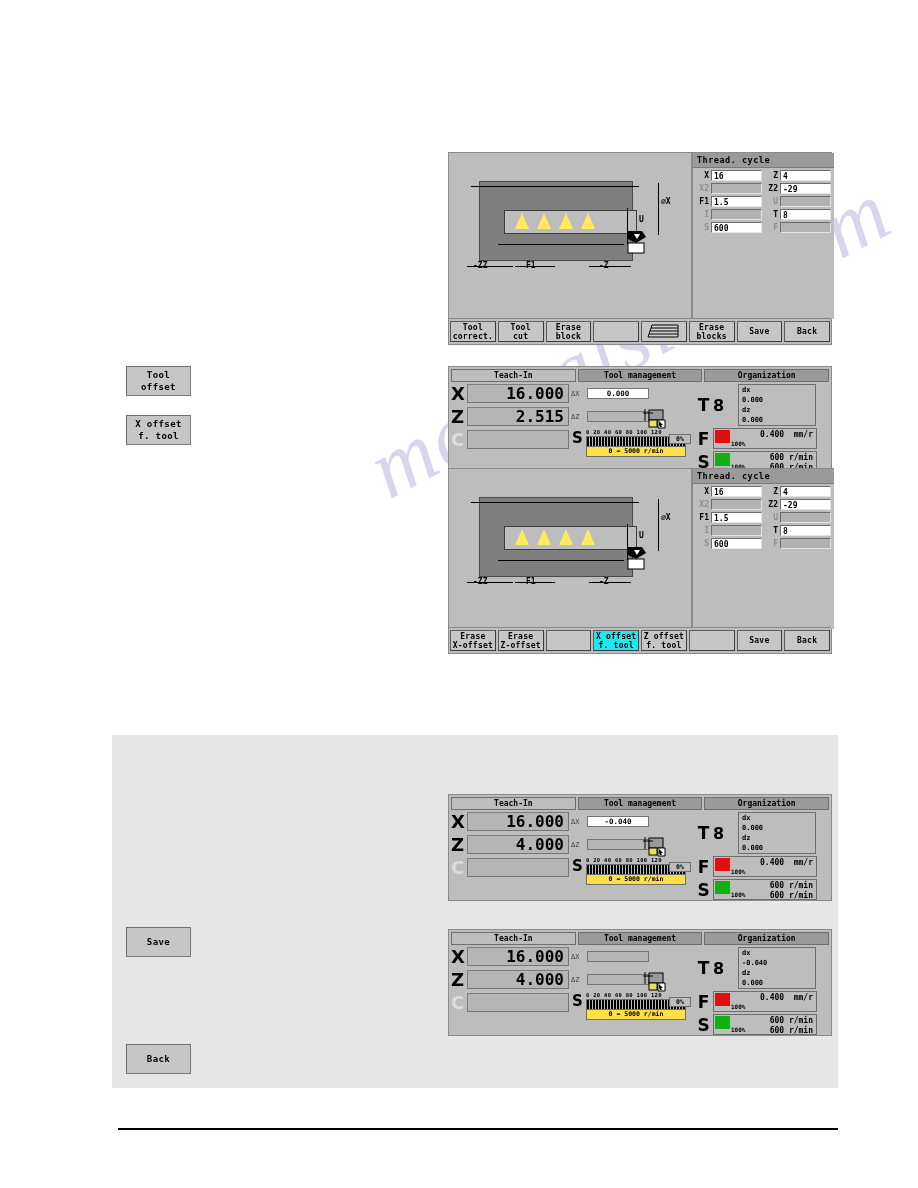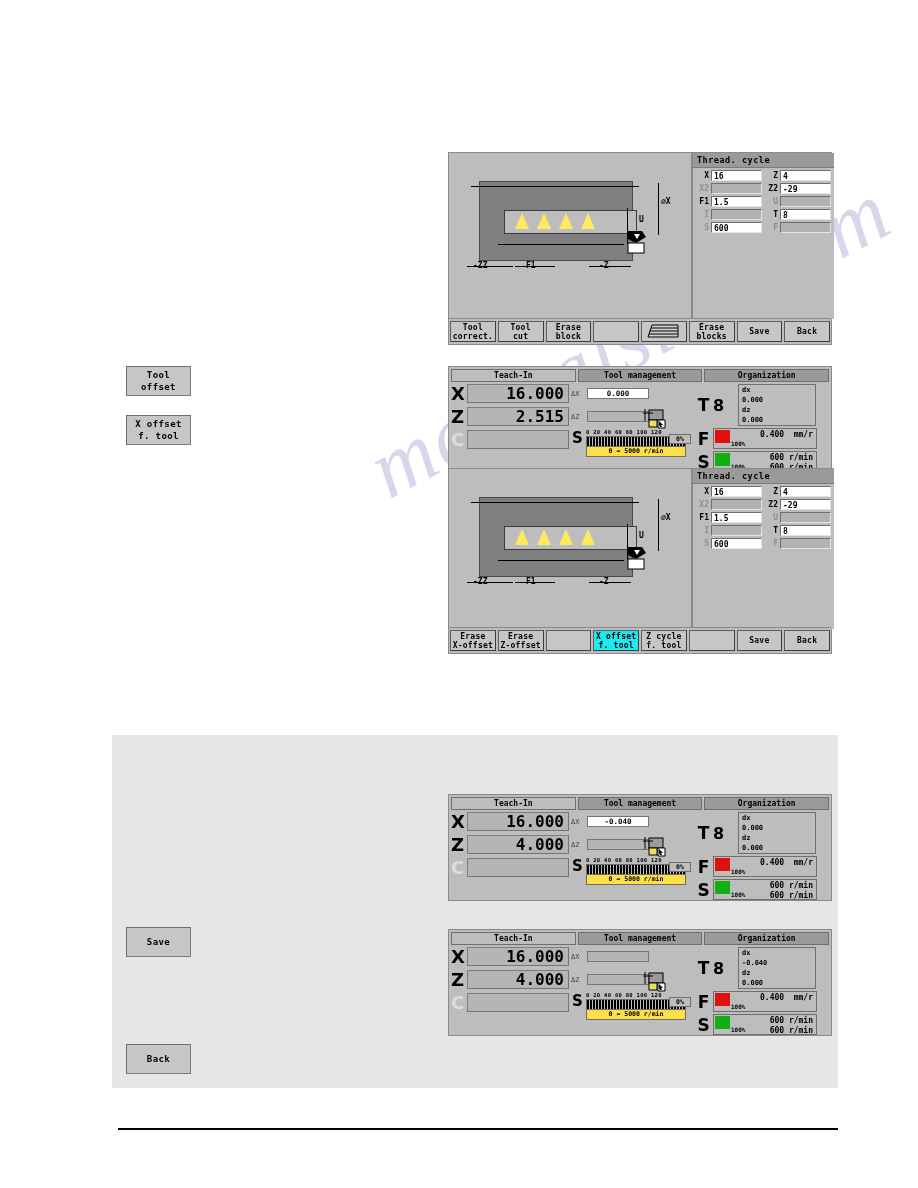--- a/index.html
+++ b/index.html
@@ -429,21 +429,21 @@
     <div class="sk">
       <span>Erase</span>
       <span>Z-offset</span>
     </div>
     <div class="sk empty"></div>
     <div class="sk hl">
       <span>X offset</span>
       <span>f. tool</span>
     </div>
     <div class="sk">
-      <span>Z cycle</span>
+      <span>Z offset</span>
       <span>f. tool</span>
     </div>
     <div class="sk empty"></div>
     <div class="sk">
       <span>Save</span>
     </div>
     <div class="sk">
       <span>Back</span>
     </div>
   </div>

